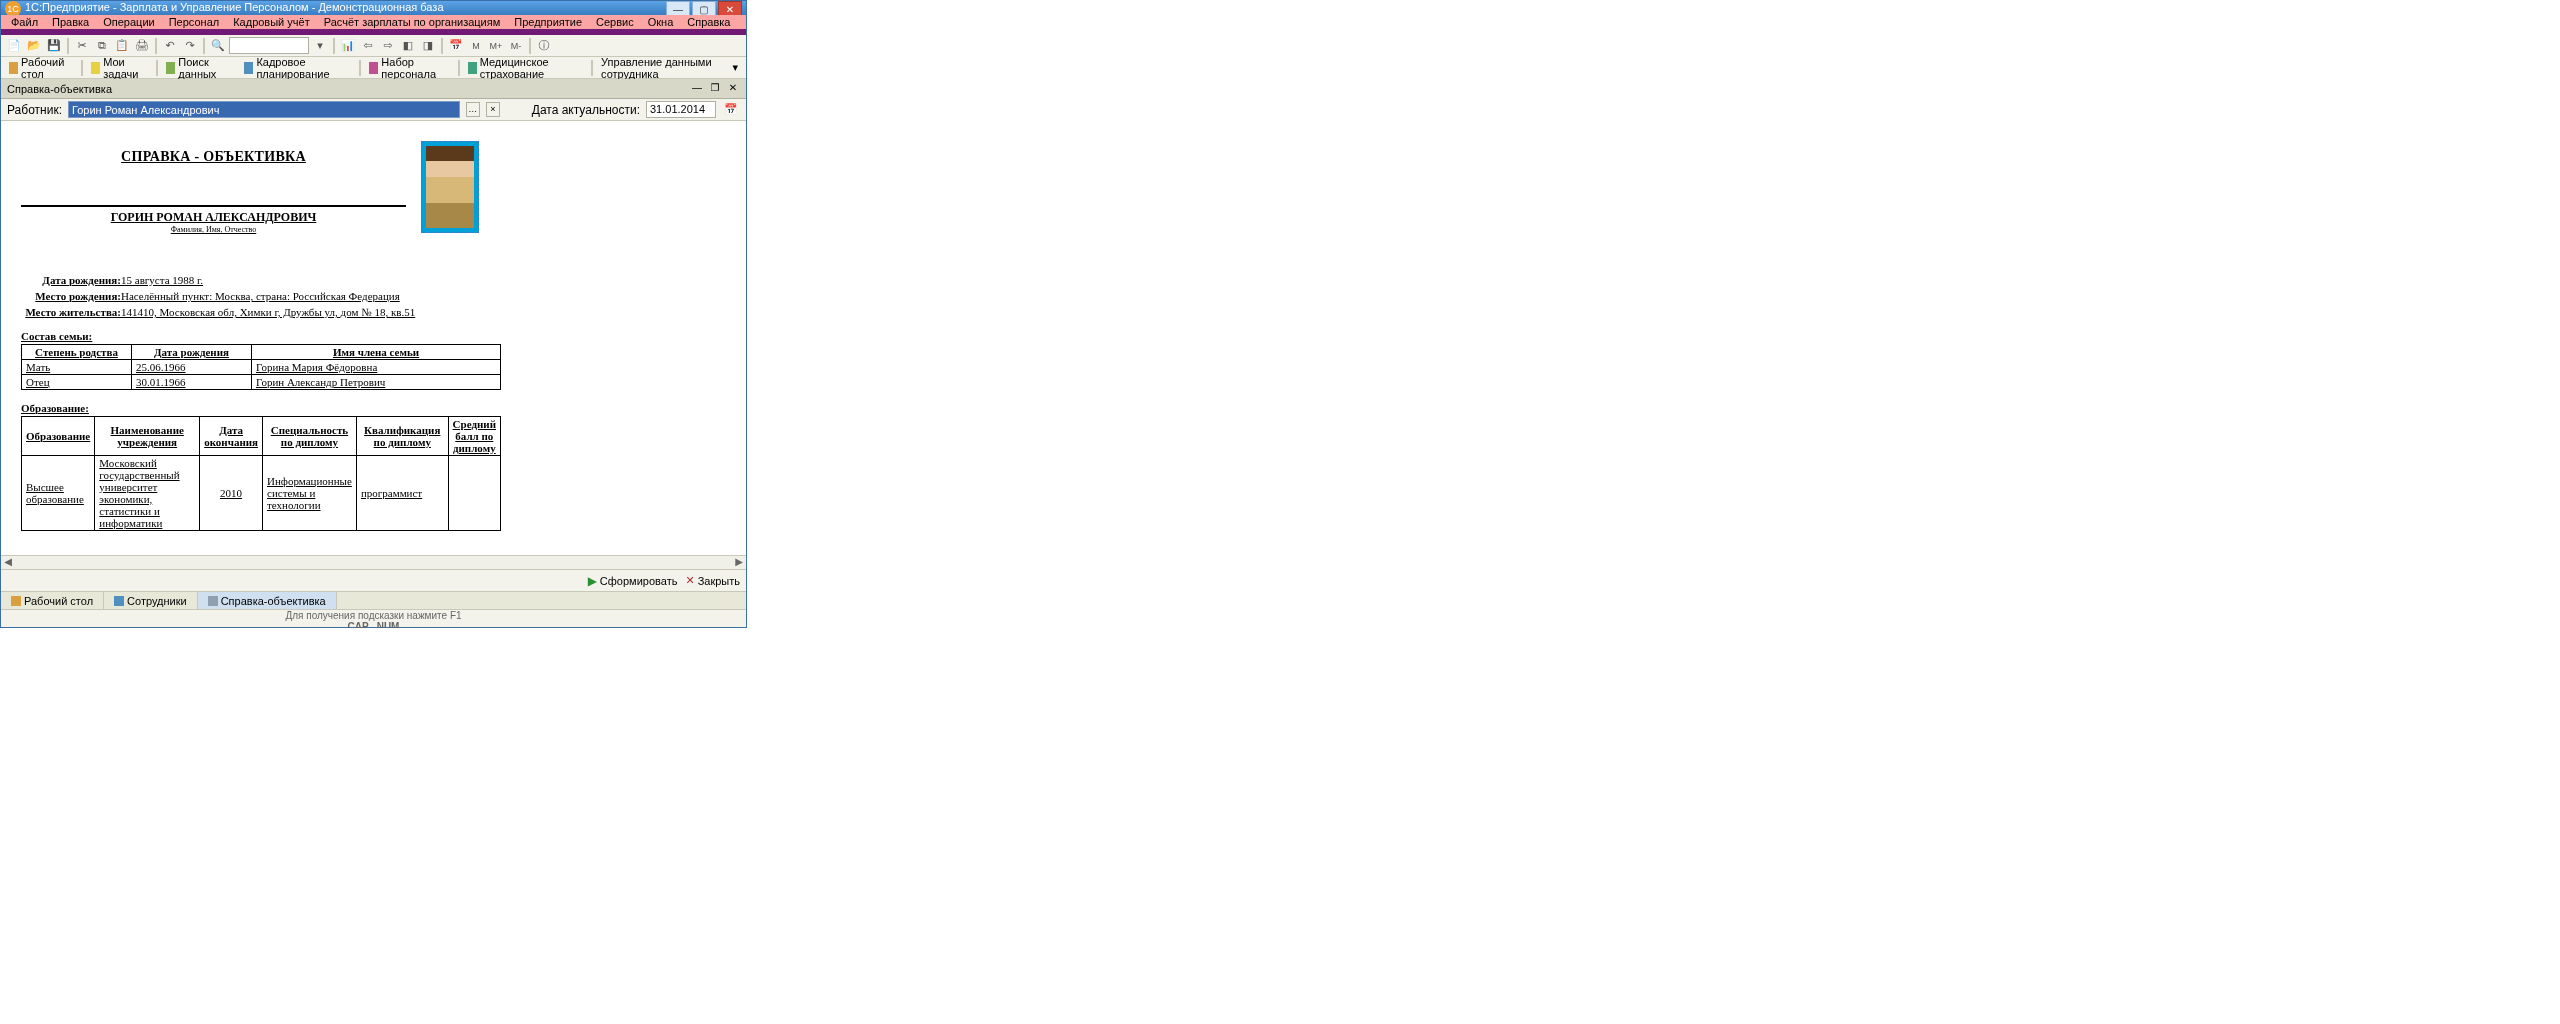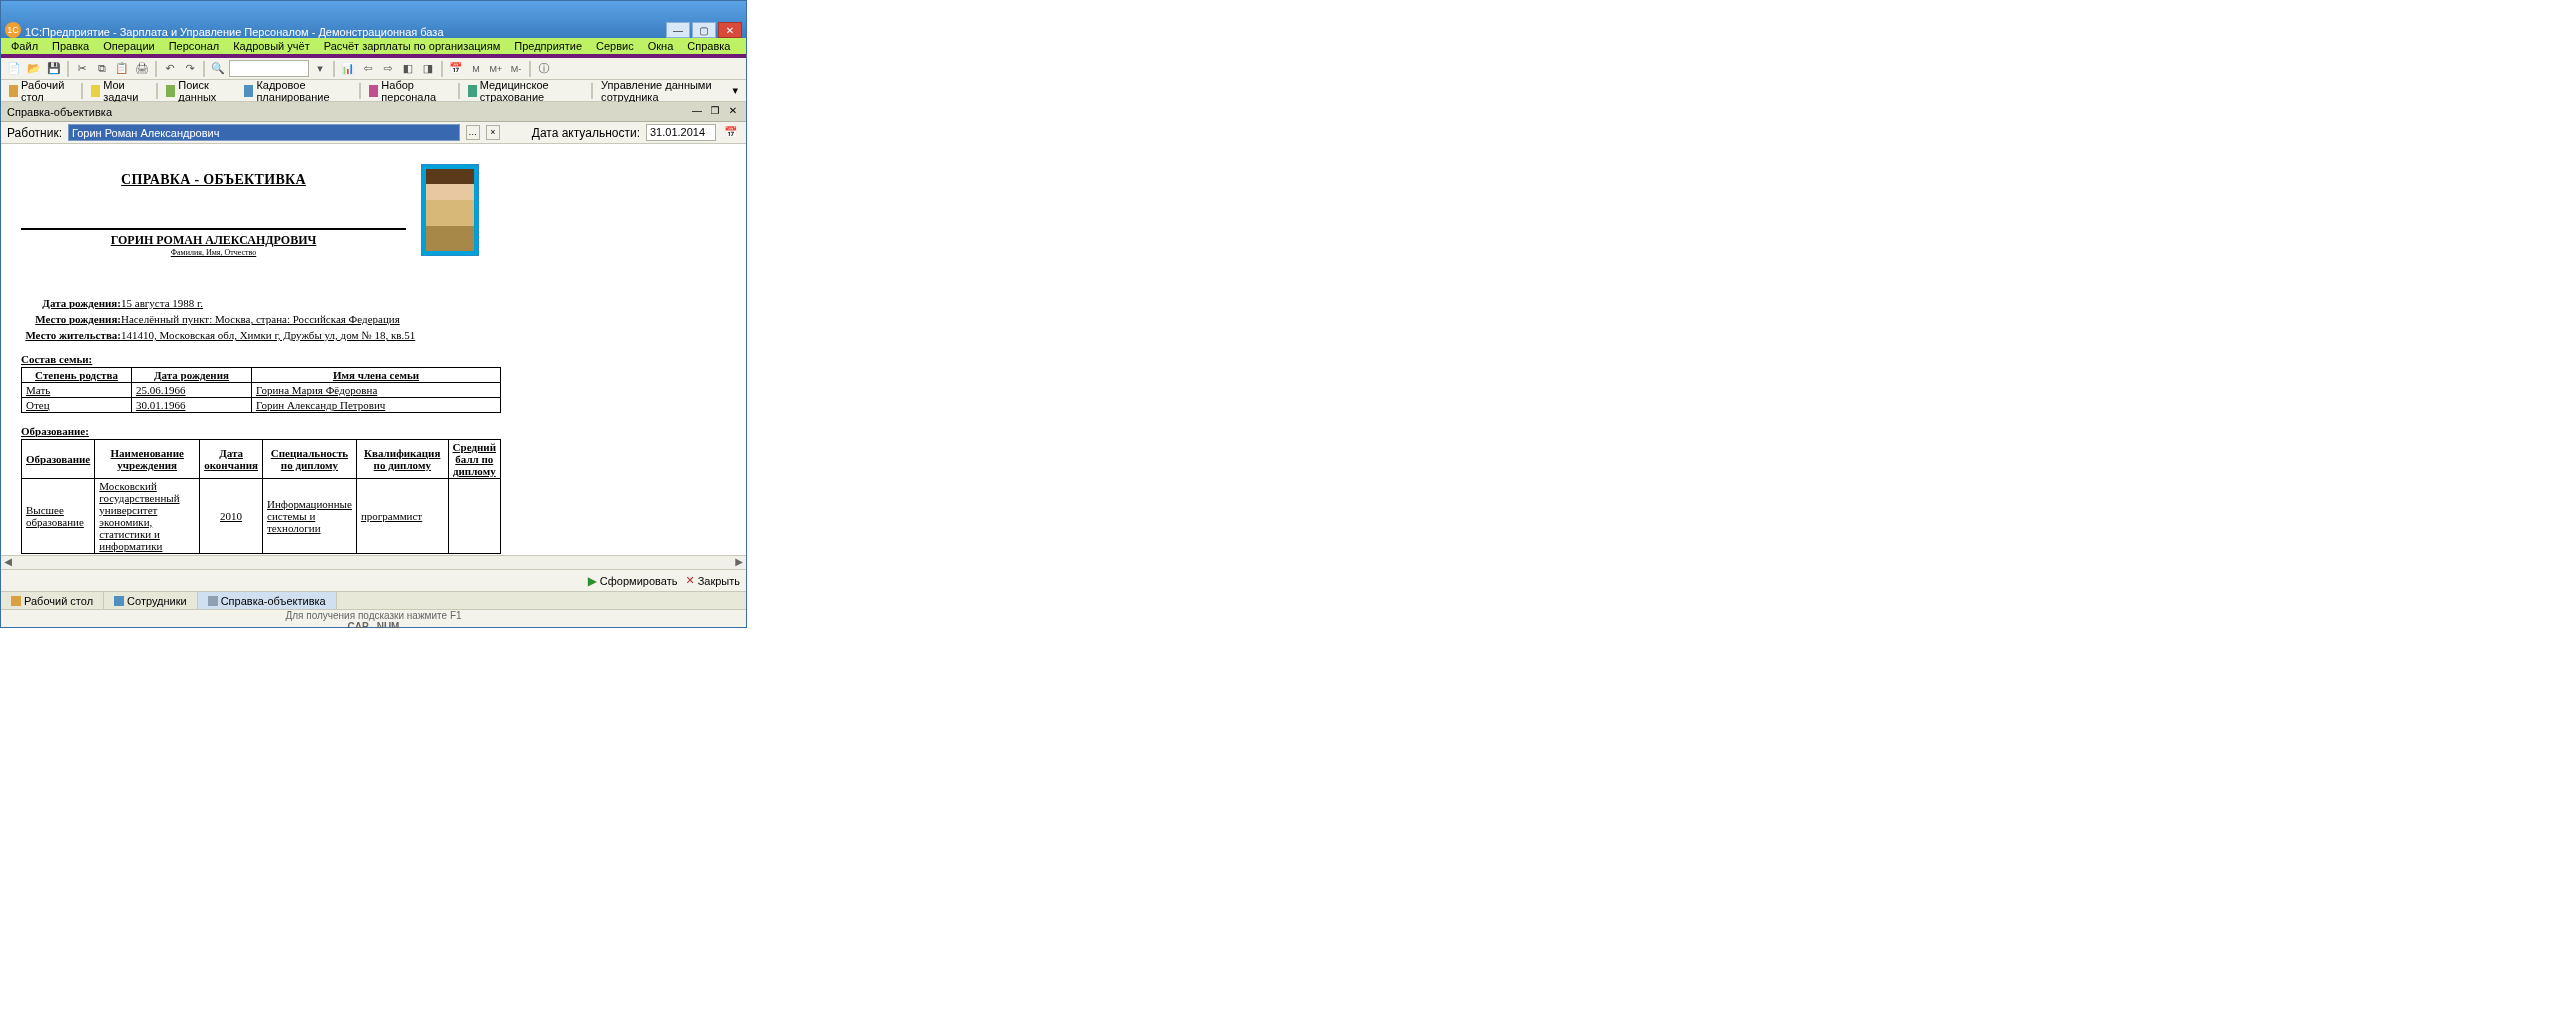--- a/index.html
+++ b/index.html
@@ -1,28 +1,28 @@
 <!DOCTYPE html>
 <html><head>
 <meta charset="utf-8">
 <style>
 * { margin: 0; padding: 0; box-sizing: border-box; }
 body { font-family: Tahoma, Arial, sans-serif; font-size: 11px; background: #fff; }
 .app { width: 747px; height: 628px; display: flex; flex-direction: column; border: 1px solid #3a6ea5; }
 
 
-.titlebar { height: 37px; background: linear-gradient(to bottom, #5aa3e6, #3a7dc0); display: flex; align-items: flex-end; padding: 0 4px; color: #fff; }
+.titlebar { height: 14px; background: linear-gradient(to bottom, #5aa3e6, #3a7dc0); display: flex; align-items: flex-start; padding: 0 4px; color: #fff; }
 .titlebar .icon { width: 16px; height: 16px; background: #f0a030; border-radius: 8px; margin-right: 4px; display: inline-flex; align-items: center; justify-content: center; font-size: 9px; }
 .titlebar .title { flex: 1; font-size: 11px; }
 .titlebar .winbtns { display: flex; gap: 2px; }
 .titlebar .winbtn { width: 24px; height: 16px; background: #d9e8f7; border: 1px solid #89b0d8; display: flex; align-items: center; justify-content: center; font-size: 10px; color: #333; }
 .titlebar .winbtn.close { background: #d94a3a; color: #fff; border-color: #a83527; }
 
 
-.menubar { height: 20px; background: #bef264; border-bottom: 4px solid #701a75; display: flex; align-items: center; padding: 0 4px; gap: 2px; }
+.menubar { height: 20px; background: #fca5a5; border-bottom: 6px solid #701a75; display: flex; align-items: center; padding: 0 4px; gap: 2px; }
 .menubar .item { padding: 2px 6px; cursor: default; }
 
 
 .toolbar { height: 22px; background: #f3f3ec; border-bottom: 1px solid #c8c8b8; display: flex; align-items: center; padding: 0 4px; gap: 2px; }
 .tbtn { width: 18px; height: 18px; border: 1px solid transparent; display: flex; align-items: center; justify-content: center; font-size: 11px; color: #555; }
 .tbtn.sep { width: 1px; height: 16px; background: #c8c8b8; margin: 0 2px; }
 .searchbox { width: 80px; height: 17px; border: 1px solid #b0b0a0; background: #fff; }
 .tlink { display: flex; align-items: center; gap: 3px; padding: 0 4px; font-size: 11px; height: 18px; }
 .tlink .ic { width: 12px; height: 12px; display: inline-block; }
 

